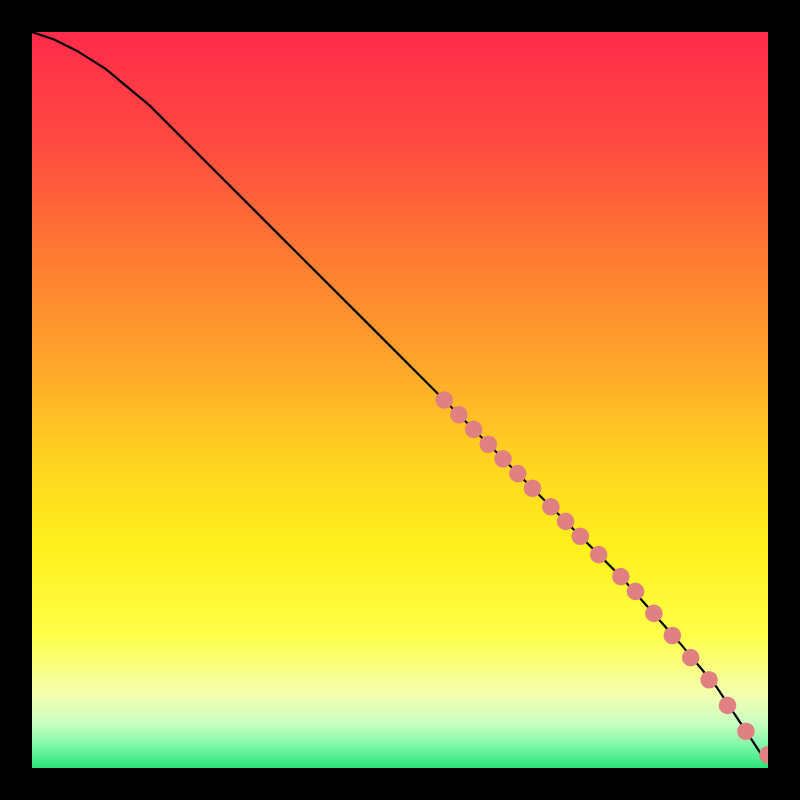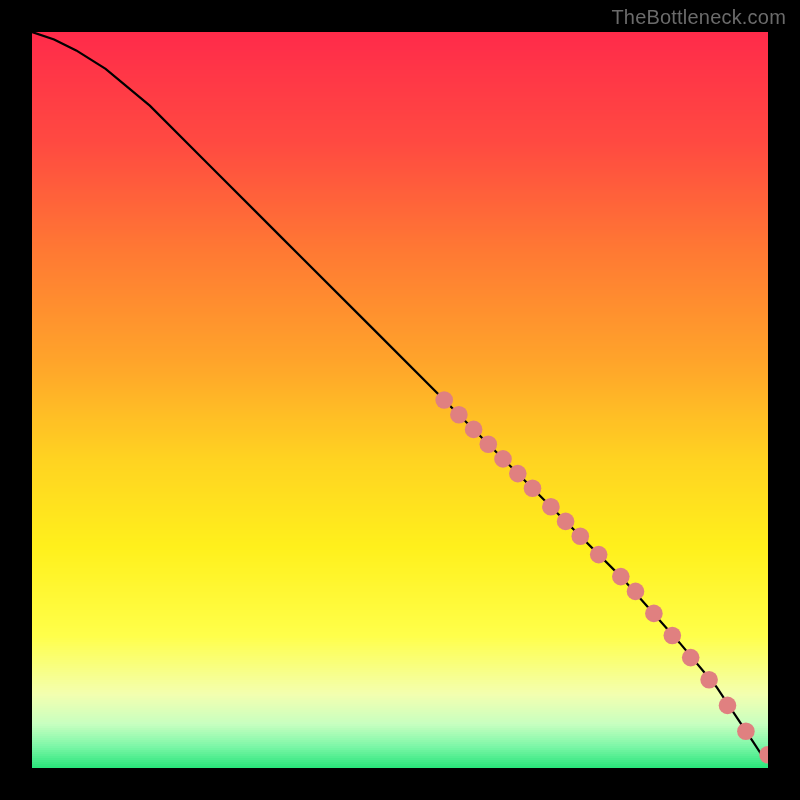--- a/index.html
+++ b/index.html
@@ -47,21 +47,20 @@
     font-size: 20px;
     letter-spacing: 0.2px;
     user-select: none;
   }
 </style>
 </head>
 <body>
 
 <div class="stage">
 
-  <div class="attribution">TheBottleneck.com</div>
 
   <div class="plot">
       <div class="grad-row" style="top: 0px; background: rgb(255, 43, 74);"></div>
       <div class="grad-row" style="top: 2px; background: rgb(255, 44, 74);"></div>
       <div class="grad-row" style="top: 4px; background: rgb(255, 44, 74);"></div>
       <div class="grad-row" style="top: 6px; background: rgb(255, 45, 74);"></div>
       <div class="grad-row" style="top: 8px; background: rgb(255, 45, 73);"></div>
       <div class="grad-row" style="top: 10px; background: rgb(255, 46, 73);"></div>
       <div class="grad-row" style="top: 12px; background: rgb(255, 46, 73);"></div>
       <div class="grad-row" style="top: 14px; background: rgb(255, 47, 73);"></div>

